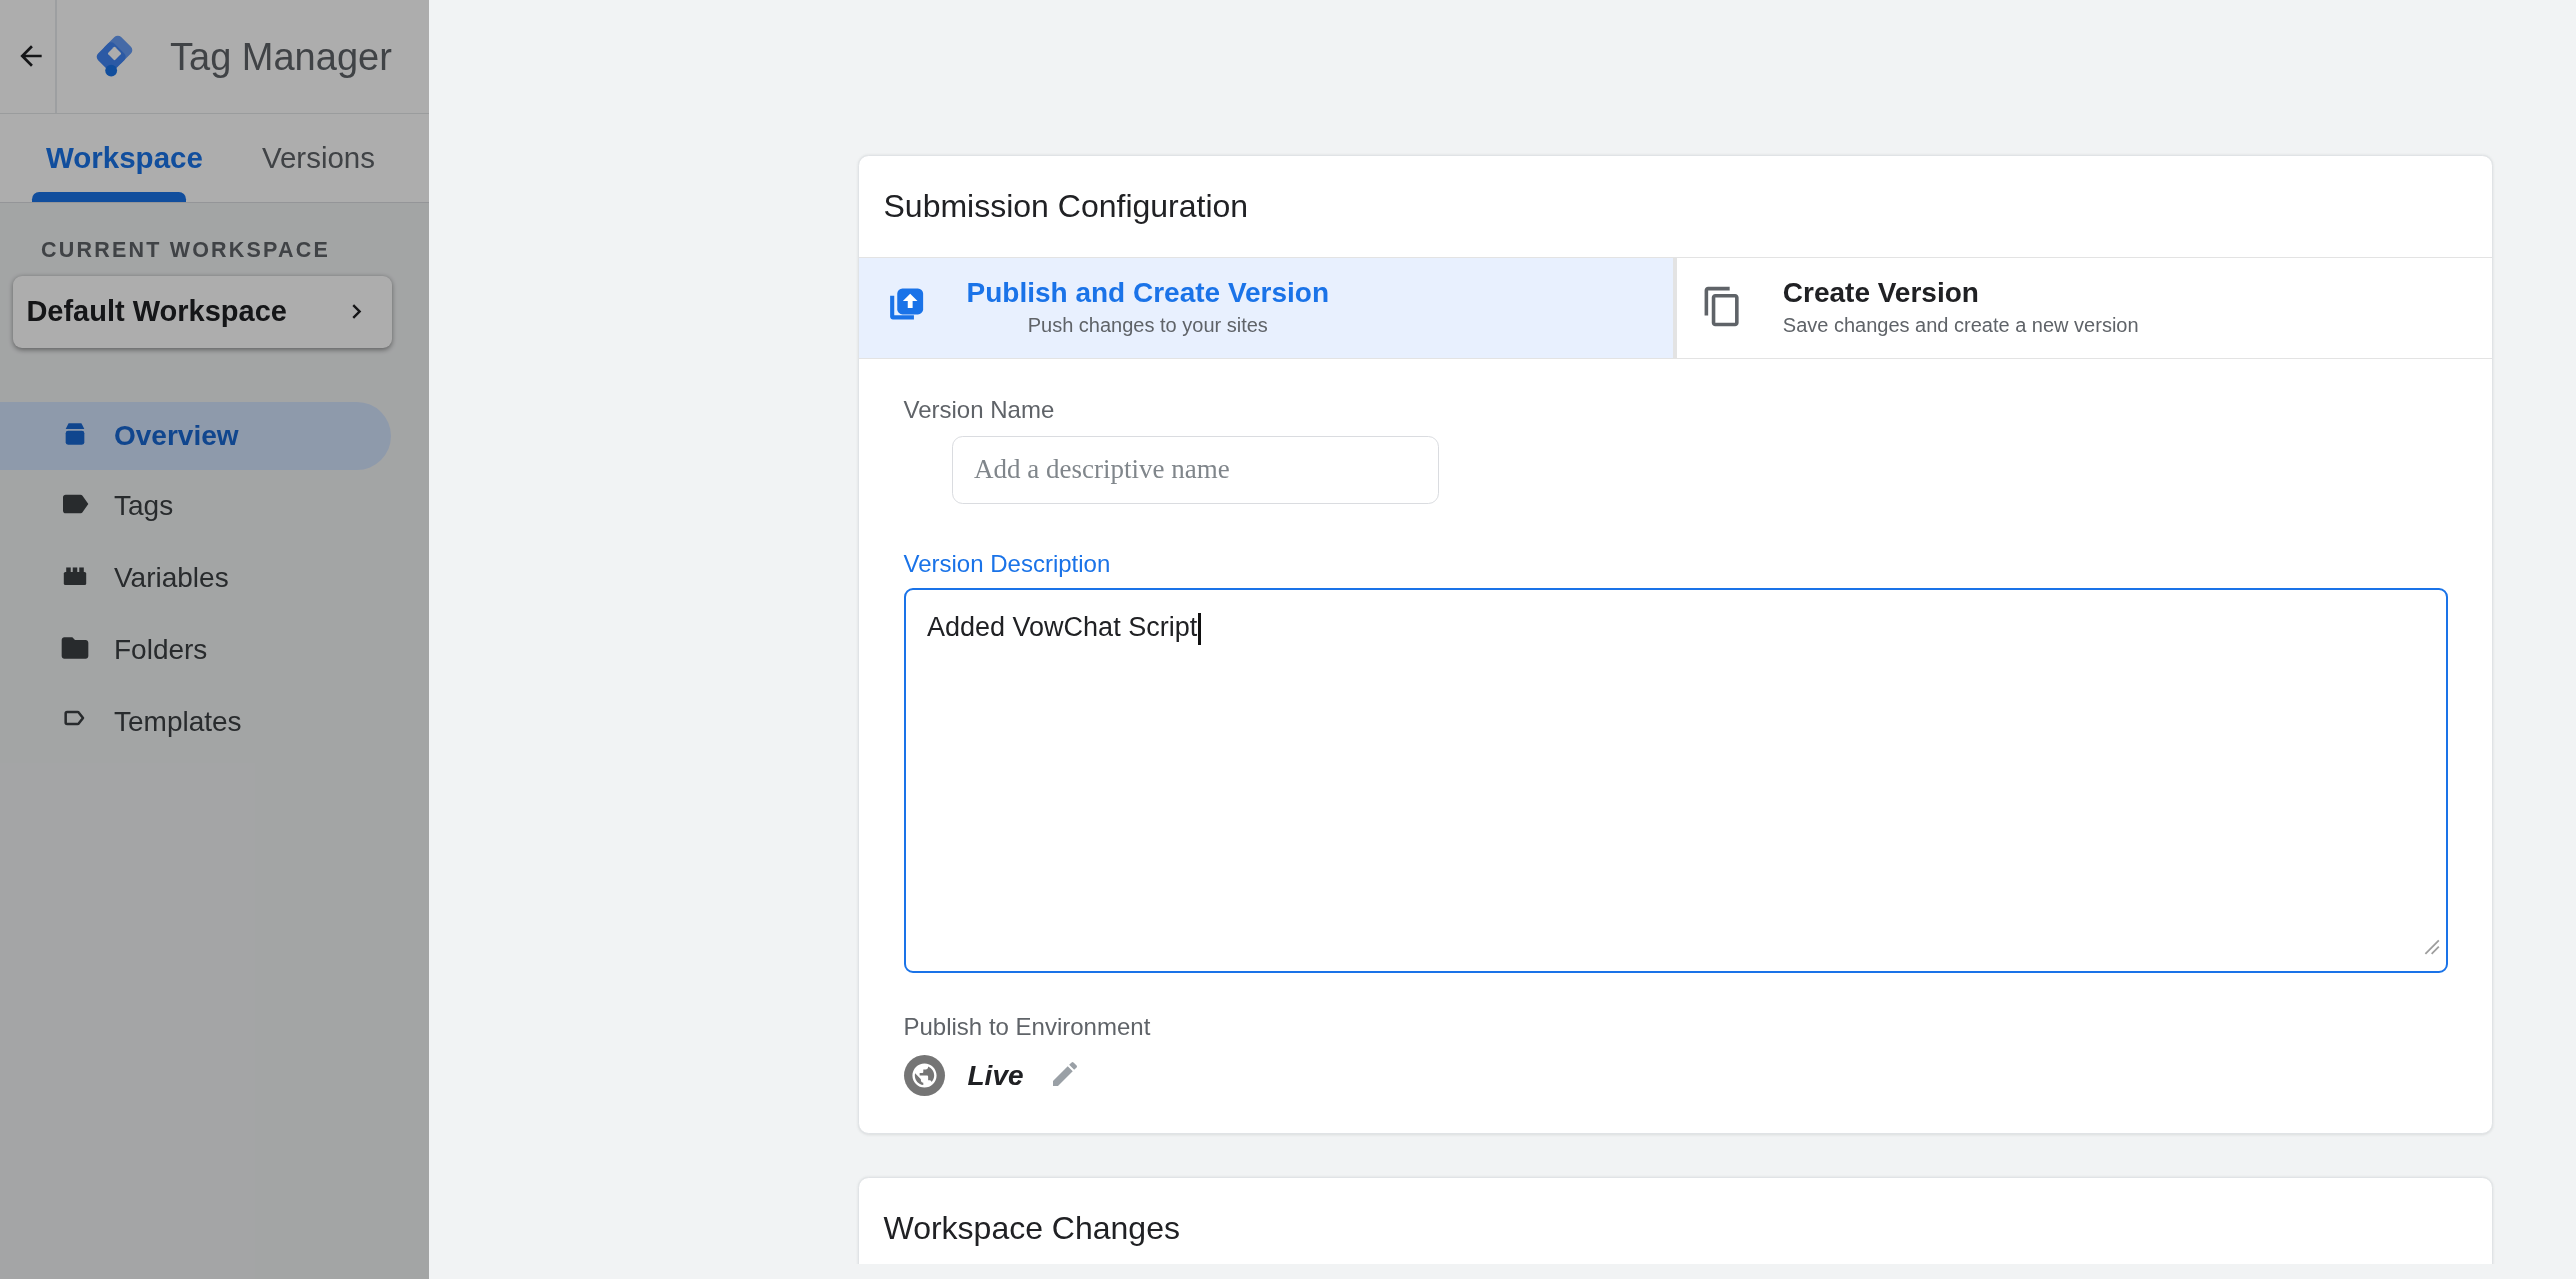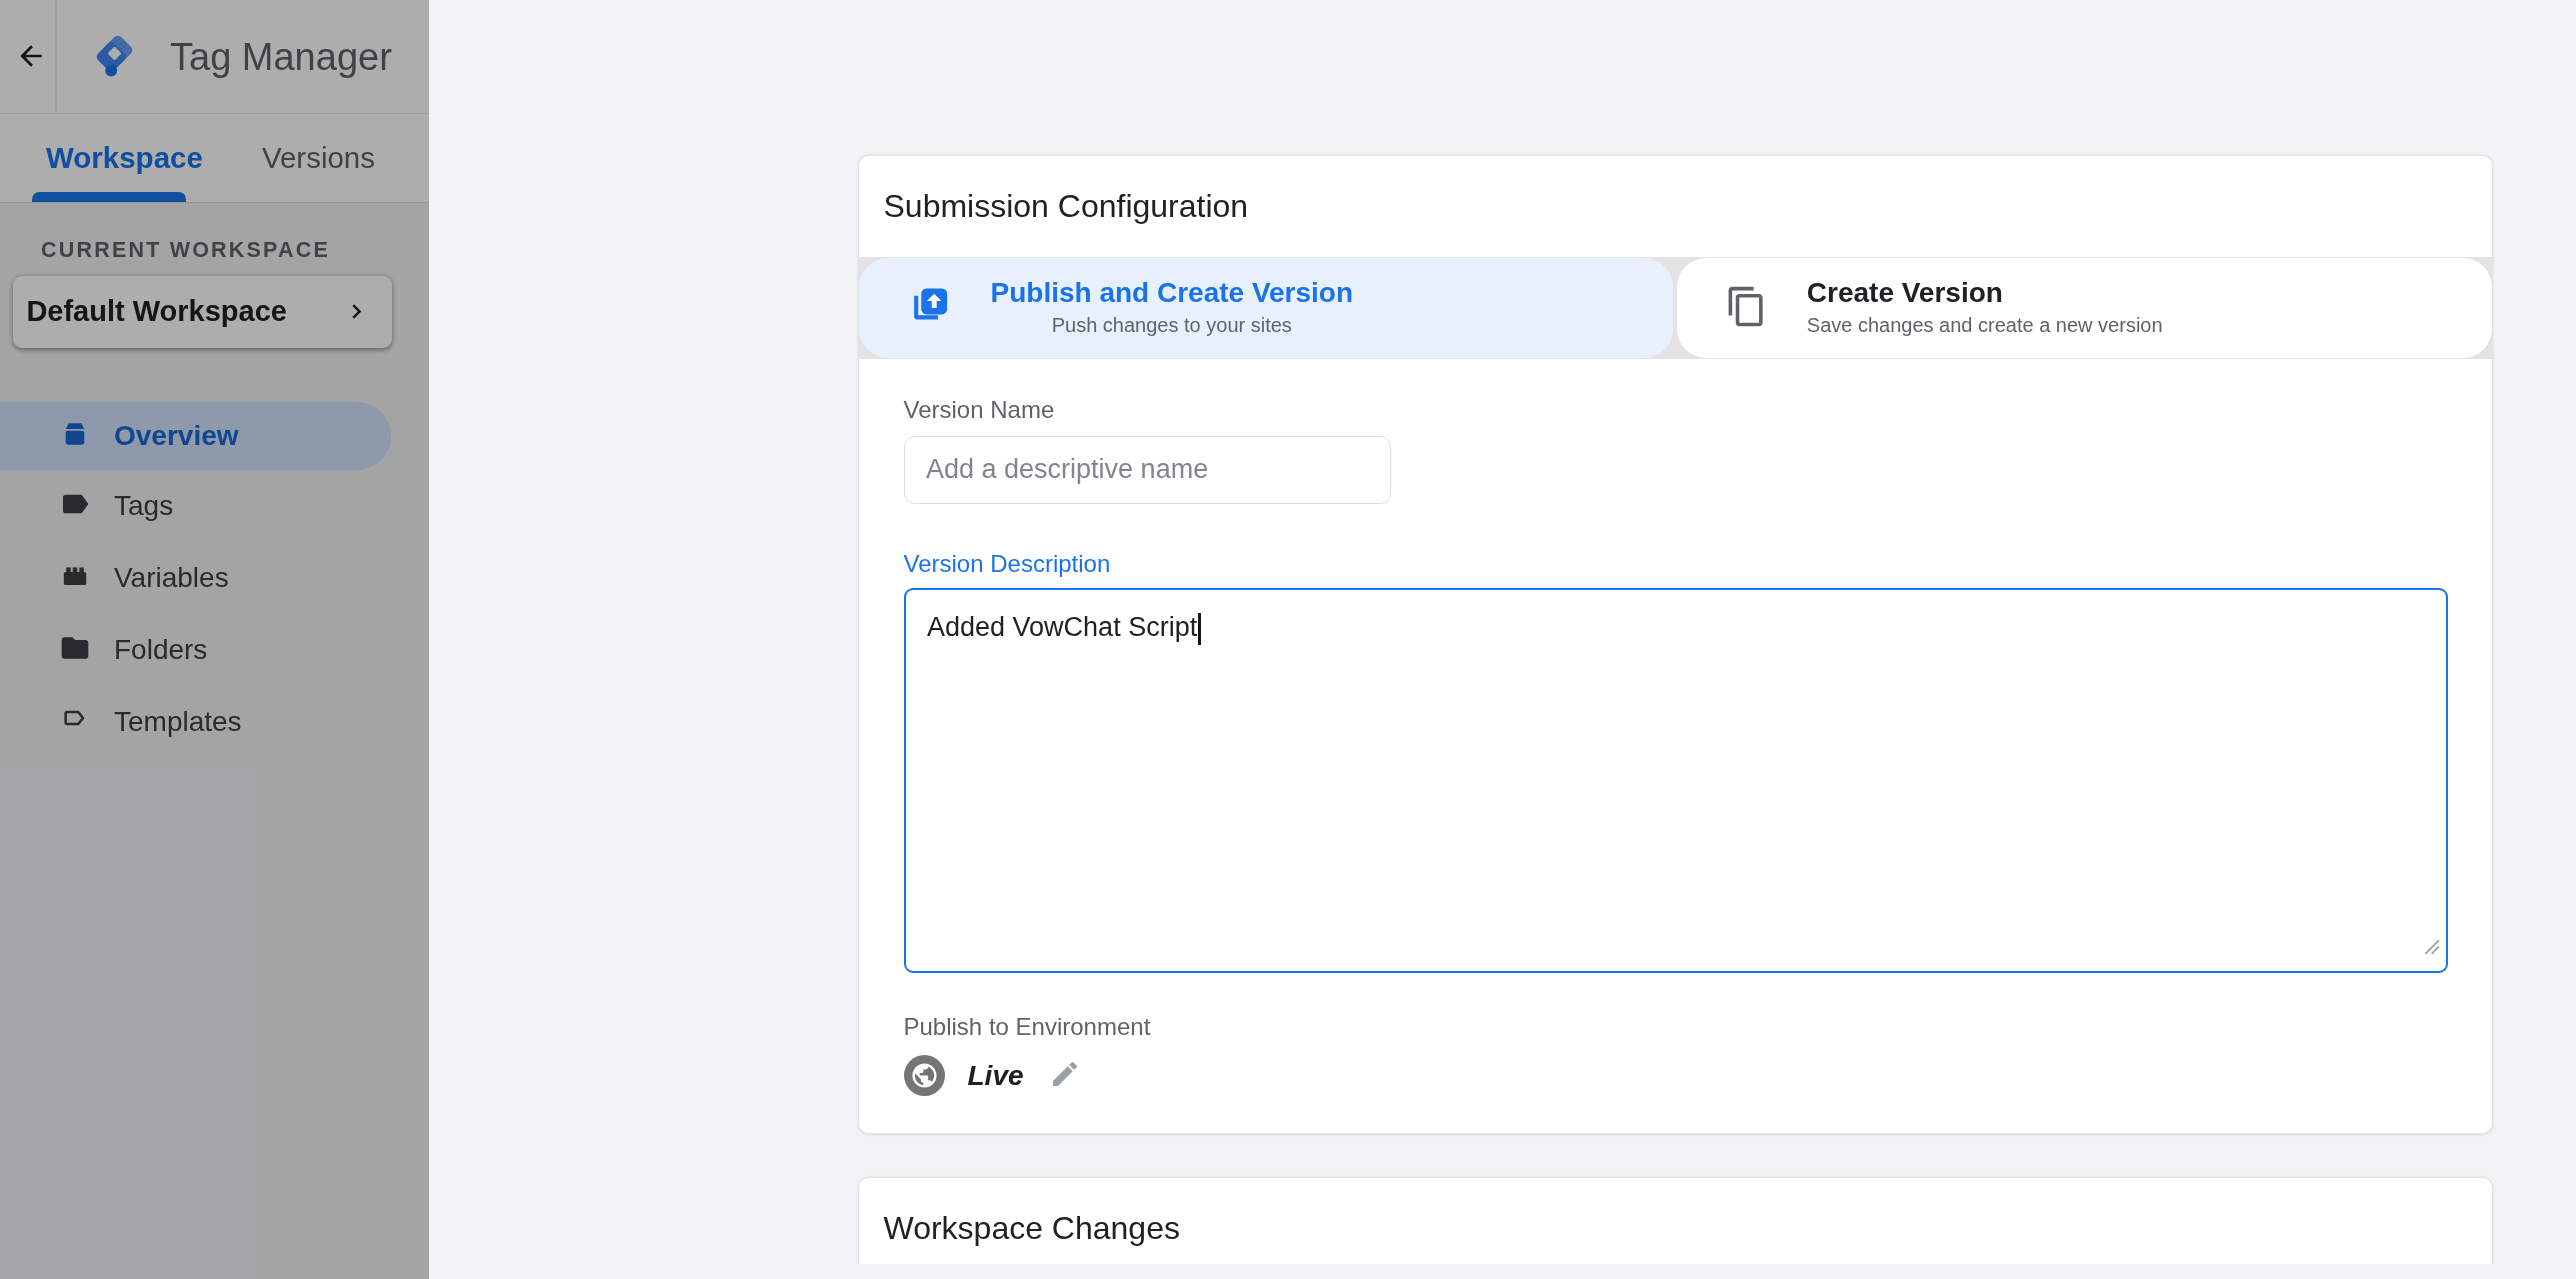--- a/index.html
+++ b/index.html
@@ -37,30 +37,30 @@
   .close-btn{position:absolute;left:45px;top:39px;width:38px;height:38px;background:none;border:none;padding:0;cursor:pointer;}
   .dlg-title{position:absolute;left:127px;top:34px;font-size:37px;color:#202124;font-weight:400;white-space:nowrap;}
   .publish-btn{position:absolute;right:45px;top:25px;height:64px;padding:0 39px;background:#1a73e8;color:#fff;
     font-size:27px;font-weight:bold;font-family:inherit;border:none;border-radius:7.2px;cursor:pointer;}
   .dlg-body{position:absolute;top:116px;left:0;width:2492px;bottom:15px;overflow:hidden;}
   .card{width:1635px;margin:0 auto;background:#fff;border:0.9px solid #e0e3e6;border-radius:10.7px;box-shadow:0 0.9px 2.7px rgba(60,64,67,.12);box-sizing:border-box;}
   .card1{margin-top:39px;}
   .card2{margin-top:43px;height:376px;}
   .card-h{margin:0;padding:32px 25px;font-size:32px;font-weight:400;color:#202124;}
   .tiles{display:flex;border-top:1.8px solid #e3e3e3;border-bottom:1.8px solid #e3e3e3;height:100px;gap:3.6px;background:#e3e3e3;}
-  .tile{flex:1;display:flex;align-items:center;padding-left:48px;gap:39px;background:#fff;cursor:pointer;border-radius:29px;}
+  .tile{flex:1;display:flex;align-items:center;padding-left:24px;gap:39px;background:#fff;cursor:pointer;}
   .tile.selected{background:#e8f0fe;}
   .tile-title{font-size:28px;font-weight:bold;color:#202124;line-height:36px;}
   .tile.selected .tile-title{color:#1a73e8;}
   .tile-sub{font-size:20px;color:#5f6368;line-height:29.5px;text-align:center;}
   .fields{padding:0 45px 36px 45px;}
   .field-label{font-size:24px;color:#5f6368;line-height:30px;}
   .vn-label{margin-top:36px;}
   .vn-input{margin-top:10.7px;display:block;width:487px;height:68px;border:1.8px solid #dadce0;border-radius:10.7px;
-    padding:0 21.5px;font-size:27px;color:#202124;box-sizing:border-box;font-family:Liberation Sans, sans-serif;outline:none;background:#fff;}
+    padding:0 21.5px;font-size:27px;color:#202124;box-sizing:border-box;font-family:Liberation Serif, serif;outline:none;background:#fff;margin-left:48px;}
   .vn-input::placeholder{color:#80868b;}
   .vd-label{margin-top:45px;color:#1a73e8;}
   .vd-box{position:relative;margin-top:9px;width:1544px;height:385px;border:2.7px solid #1a73e8;border-radius:9px;
     background:#fff;box-sizing:border-box;padding:18px 21.5px;font-size:27px;line-height:38px;color:#202124;cursor:text;}
   .caret{display:inline-block;width:2.7px;height:32px;background:#111;margin-left:0.9px;vertical-align:middle;}
   .gripper{position:absolute;right:4.5px;bottom:4.5px;}
   .env-label{margin-top:39px;}
   .live-row{margin-top:12.5px;display:flex;align-items:center;height:43px;}
   .env-circle{width:41px;height:41px;border-radius:50%;background:#757575;display:flex;align-items:center;justify-content:center;flex:none;}
   .live-text{margin-left:23px;font-size:28px;font-weight:bold;color:#202124;font-style:italic;}

